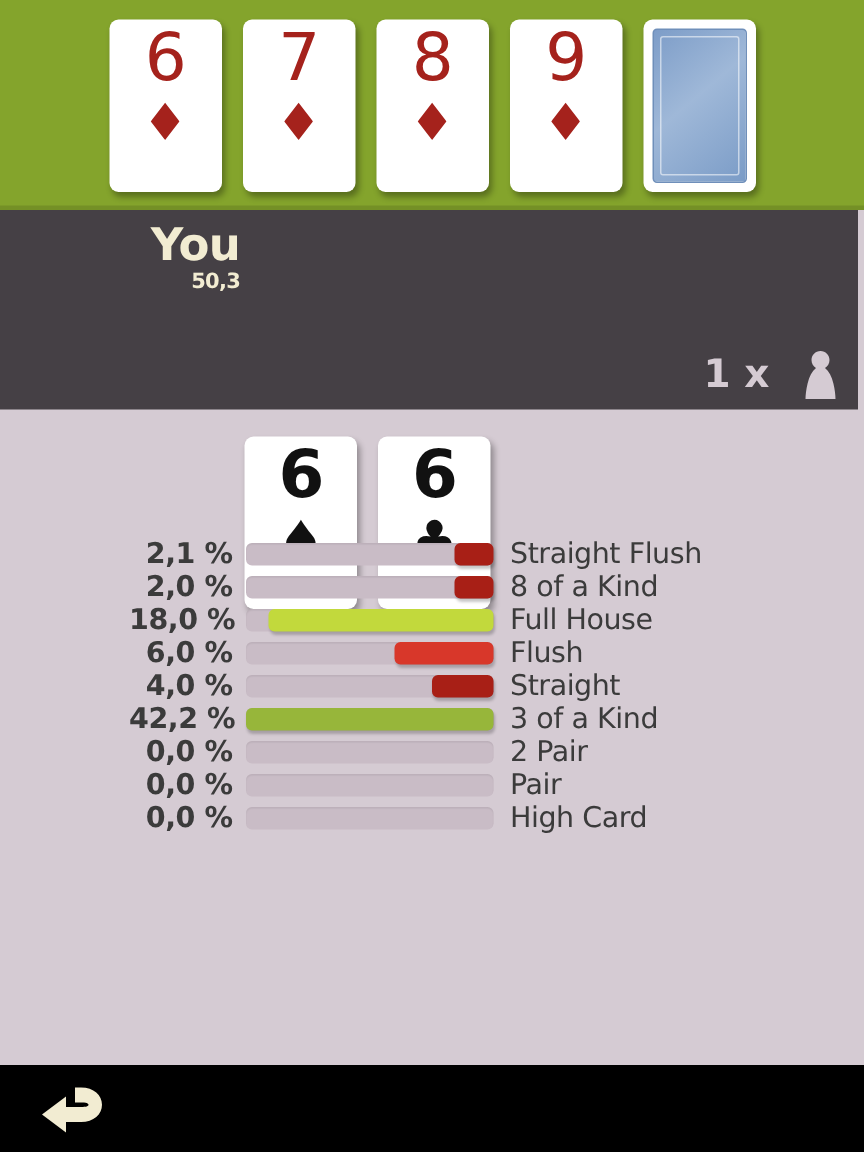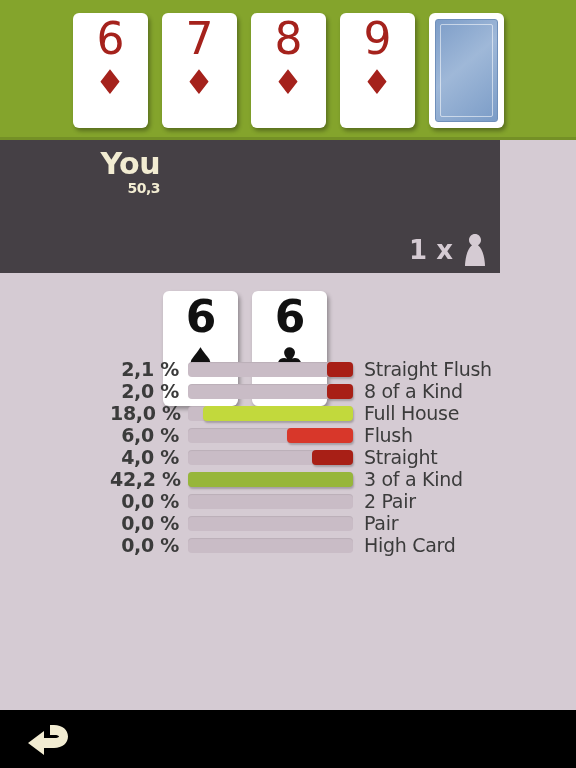--- a/index.html
+++ b/index.html
@@ -58,53 +58,53 @@
     border:1px solid #6f8fba;
     position:relative;
   }
   .card-back-inner::after{
     content:""; position:absolute; left:4px; top:4px; right:4px; bottom:4px;
     border:1px solid rgba(255,255,255,.55); border-radius:2px;
   }
 
   
   #player-strip {
-    position:absolute; left:0; top:140px; width:500px; height:133px;
+    position:absolute; left:0; top:140px; width:572px; height:133px;
     background:#454045;
   }
   #you-block {
     position:absolute; left:60px; top:8px; width:100px;
     text-align:right; color:#f2ecd2;
   }
   #you-block .you-name {
     font-size:30px; font-weight:700; line-height:1.05; letter-spacing:-.5px;
   }
   #you-block .you-score {
     font-size:14px; font-weight:700; line-height:1.15; letter-spacing:-.5px;
   }
   #hole-cards {
     position:absolute; left:163px; top:151px;
     display:flex; gap:14px;
   }
   #opponent-count {
     position:absolute; right:14px; bottom:6px;
-    display:flex; align-items:center; gap:11px;
+    display:flex; align-items:center; gap:23px;
     color:#d5cbd3;
   }
   #opponent-count .opp-label {
     font-size:26px; font-weight:700; letter-spacing:0px;
   }
   .pawn { width:22px; height:34px; display:block; }
 
   
   #odds-table {
     position:absolute; left:0; top:358px; width:576px;
   }
   .odds-row {
-    display:flex; align-items:center; height:22px;padding-left:24px;
+    display:flex; align-items:center; height:22px;
   }
   .odds-pct {
     width:69px; margin-left:86px;
     text-align:right;
     font-size:19px; font-weight:700; color:#3b3b3b;
     letter-spacing:-.3px; line-height:1;
     white-space:nowrap;
   }
   .odds-track {
     width:165px; height:15px; margin-left:9px;

